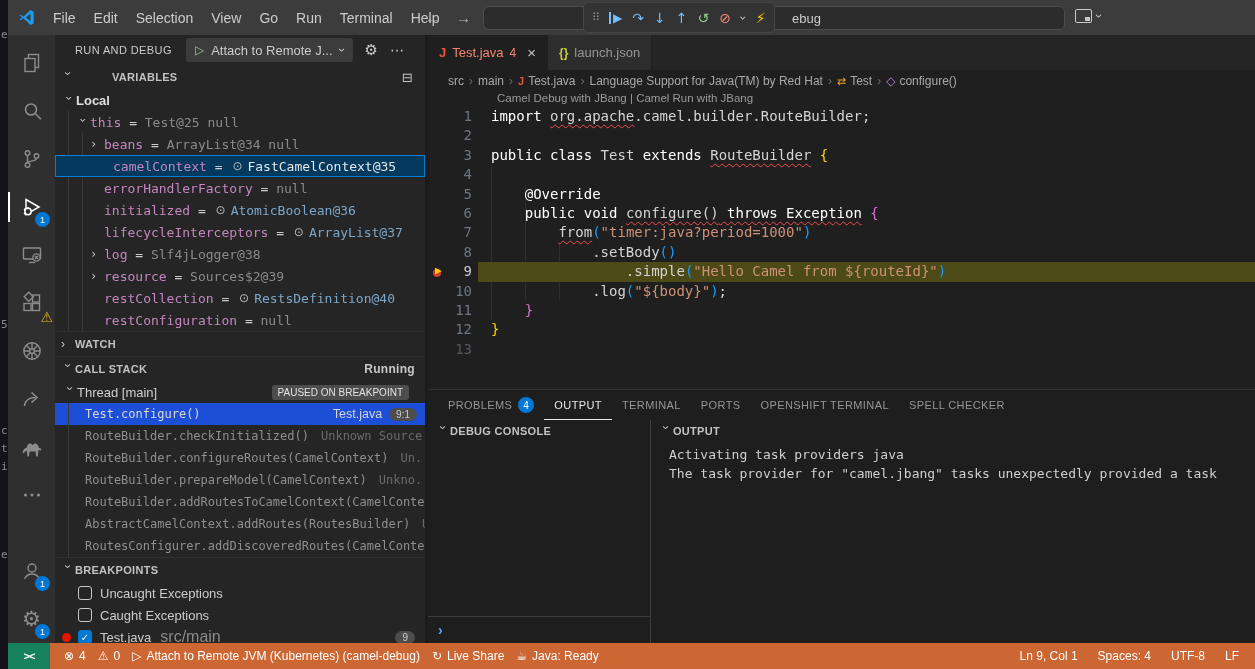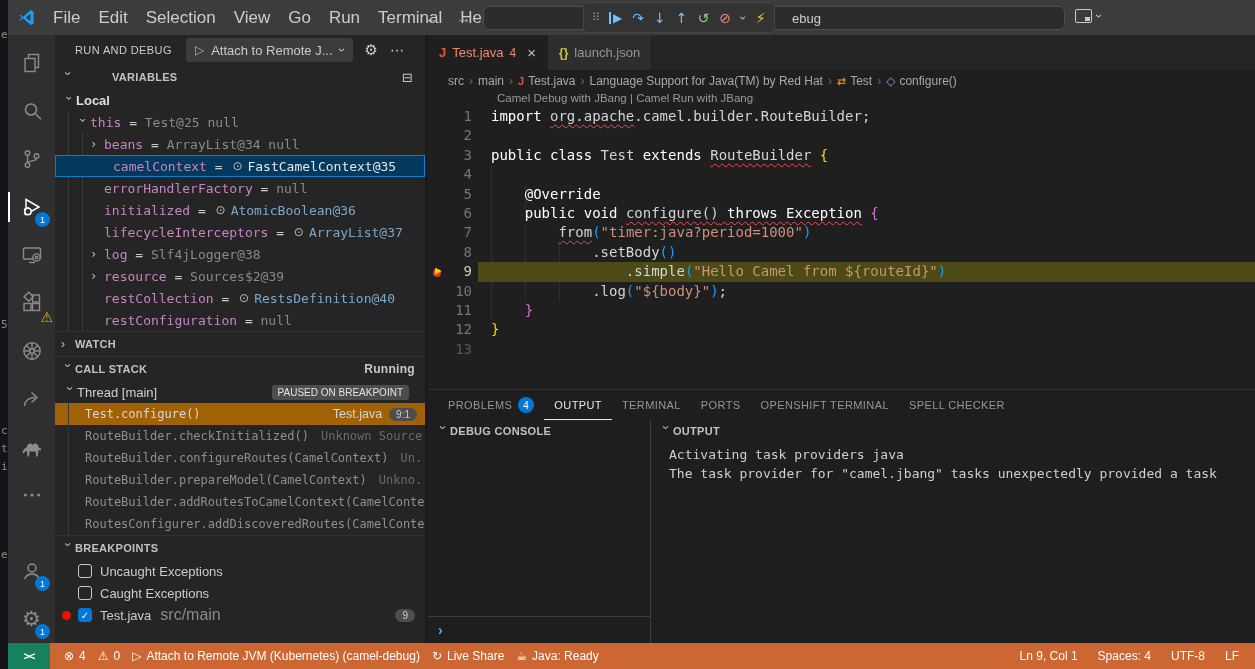--- a/index.html
+++ b/index.html
@@ -9,21 +9,21 @@
   
   #edge-strip{width:8px;background:#15121a;position:relative;flex:none;}
   .edge-ch{position:absolute;left:1px;color:#8a8a8a;font:11px "DejaVu Sans Mono",monospace;}
   #main{flex:1;display:flex;flex-direction:column;min-width:0;}
 
   
   #titlebar{height:35px;background:#3c3c3c;display:flex;align-items:center;position:relative;flex:none;}
   .logo{width:36px;display:flex;justify-content:center;align-items:center;}
   .logo svg{width:19px;height:19px;}
   #menubar{display:flex;height:100%;}
-  .menu-item{padding:0 9px;font-size:17px;color:#cccccc;display:flex;align-items:center;}
+  .menu-item{padding:0 9px;font-size:14px;color:#cccccc;display:flex;align-items:center;}
   #nav-arrows{position:absolute;left:417px;display:flex;gap:16px;color:#bbbbbb;font-size:15px;}
   #search-box{position:absolute;left:475px;top:6px;width:580px;height:22px;background:#2c2c2c;
       border:1px solid #4d4d4d;border-radius:6px;display:flex;align-items:center;}
   #search-text{margin-left:308px;font-size:13px;color:#cccccc;}
   #debug-toolbar{position:absolute;left:575px;top:2px;height:29px;background:#333333;border:1px solid #454545;
       border-radius:5px;display:flex;align-items:center;padding:0 8px;gap:10px;z-index:3;}
   .tb-btn{font-size:14px;line-height:1;font-family:"DejaVu Sans",sans-serif;}
   .tb-btn.grip{font-size:11px;letter-spacing:-1px;}
   .tb-btn.cont{border-left:2px solid #75beff;padding-left:2px;font-size:12px;}
   .chev-rot{display:inline-block;transform:rotate(90deg);font-size:12px;}
@@ -81,21 +81,21 @@
   .var-row.selected .val-obj{color:#e6e6e6;}
   .tw-sp{width:14px;flex:none;}
 
   .thread{display:flex;height:22px;align-items:center;padding:0 8px;font-size:13px;color:#d0d0d0;flex:none;}
   .cs-status{margin-left:auto;margin-right:10px;font-size:12px;font-weight:bold;color:#c8c8c8;}
   .paused-badge{margin-left:auto;margin-right:8px;background:#4d4d4d;color:#e2e2e2;font-size:10px;
       padding:2px 6px;border-radius:3px;white-space:nowrap;}
   #frames{position:relative;flex:none;}
   .frame{display:flex;align-items:center;height:22px;padding:0 8px 0 30px;
       font:12px "DejaVu Sans Mono",monospace;color:#8f8f8f;white-space:nowrap;overflow:hidden;}
-  .frame.selected{background:#a16207;text-align:right;}
+  .frame.selected{background:#1d4ed8;text-align:right;}
   .frame-fn.bright{color:#d8d8d8;}
   .frame-src{color:#6b6b6b;margin-left:12px;}
   .frame-right{margin-left:auto;display:flex;gap:7px;align-items:center;
       font-family:"Liberation Sans",sans-serif;color:#d6d6d6;font-size:12.5px;}
   .pill{background:#4d4d4d;border-radius:9px;padding:1px 7px;font-size:10px;color:#cccccc;
       font-family:"Liberation Sans",sans-serif;}
 
   .bp-row{display:flex;align-items:center;height:22px;padding-left:7px;font-size:13px;color:#cccccc;flex:none;}
   .bp-dot{width:9px;height:9px;border-radius:50%;background:#e51400;margin-right:7px;flex:none;}
   .bp-dot-sp{width:16px;flex:none;}
@@ -463,20 +463,24 @@
               <span class="frame-src">Un...</span>
             </div>
             <div class="frame">
               <span class="frame-fn">RouteBuilder.prepareModel(CamelContext)</span>
               <span class="frame-src">Unkno...</span>
             </div>
             <div class="frame">
               <span class="frame-fn">RouteBuilder.addRoutesToCamelContext(CamelContext)</span>
             </div>
             <div class="frame">
+              <span class="frame-fn">AbstractCamelContext.addRoutes(RoutesBuilder)</span>
+              <span class="frame-src">U.</span>
+            </div>
+            <div class="frame">
               <span class="frame-fn">RoutesConfigurer.addDiscoveredRoutes(CamelContext,Li...</span>
             </div>
           </div>
 
         <div class="sec-head">
           <span class="twisty open">›</span>
           <span>BREAKPOINTS</span>
         </div>
         <div id="bp-rows">
             <div class="bp-row">

